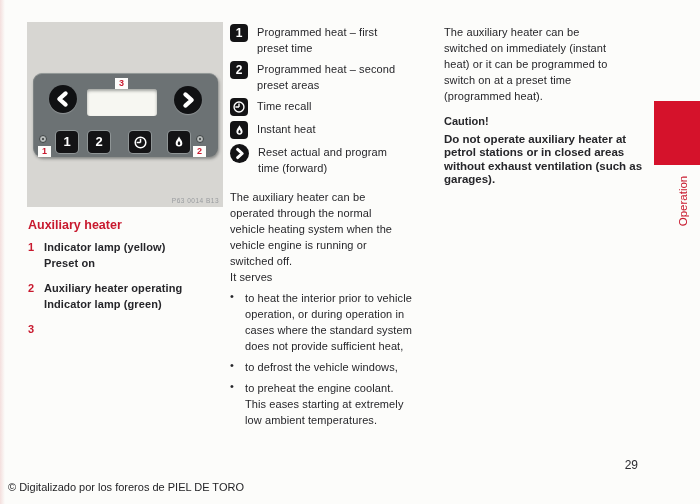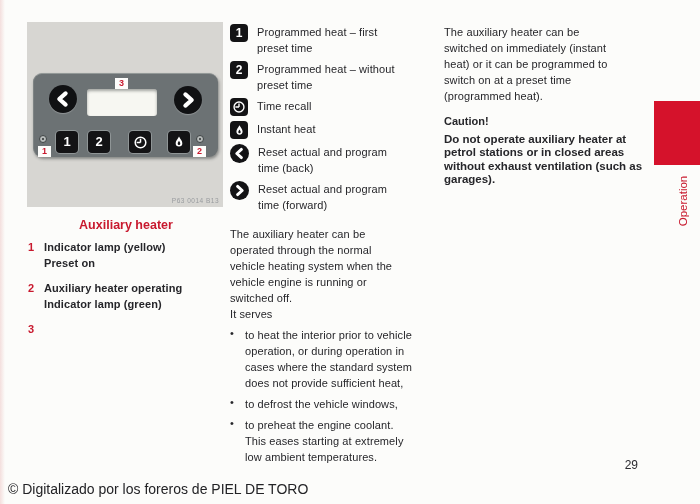--- a/index.html
+++ b/index.html
@@ -59,21 +59,21 @@
   }
   .fig-caption {
     position:absolute; right:4px; bottom:3px;
     font-size:6.5px; letter-spacing:.5px; color:#989b9e;
   }
 
   
   .txt { font-size:11px; line-height:16px; letter-spacing:.1px; }
 
   .legend { position:absolute; left:28px; top:218px; width:196px; }
-  .legend-title { font-size:12.5px; font-weight:bold; color:#c8192e; margin-bottom:7px;text-align:center; }
+  .legend-title { font-size:12.5px; font-weight:bold; color:#c8192e; margin-bottom:7px; }
   .legend-item { display:flex; margin-bottom:9px; }
   .legend-num { width:16px; flex:0 0 16px; font-weight:bold; color:#c8192e; }
   .legend-lines span { display:block;font-weight:bold; }
 
   .col-mid { position:absolute; left:230px; top:24px; width:196px; }
   .ctl-row { display:flex; gap:9px; margin-bottom:5px; align-items:flex-start; }
   .ctl-row .round-sm {
     width:19px; height:19px; border-radius:50%; background:#131315;
     display:inline-flex; align-items:center; justify-content:center; flex:0 0 auto;
   }
@@ -92,21 +92,21 @@
 
   
   .side-tab { position:absolute; left:654px; top:101px; width:46px; height:64px; background:#d5122b; }
   .side-label {
     position:absolute; left:683px; top:201px;
     transform:translate(-50%,-50%) rotate(-90deg);
     color:#c8192e; font-size:11.5px; white-space:nowrap;
   }
 
   
-  .footer-credit { position:absolute; left:8px; top:481px; font-size:14px; color:#232326; }
+  .footer-credit { position:absolute; left:8px; top:481px; font-size:11px; color:#232326; }
   .page-num { position:absolute; left:616px; top:458px; width:22px; text-align:right; font-size:12px; color:#2b2b30; }
 
   svg { display:block; }
 </style>
 </head>
 <body>
 
 <div class="scan-edge"></div>
 
 <div class="photo">
@@ -189,21 +189,21 @@
 
 <div class="col-mid">
 
   <div class="ctl-row">
     <span class="key">1</span>
     <span class="ctl-label txt">Programmed heat – first preset time</span>
   </div>
 
   <div class="ctl-row">
     <span class="key">2</span>
-    <span class="ctl-label txt">Programmed heat – without preset time</span>
+    <span class="ctl-label txt">Programmed heat – second preset areas</span>
   </div>
 
   <div class="ctl-row">
     <span class="key">
       <svg width="14" height="14" viewBox="0 0 24 24">
           <circle cx="12" cy="12" r="8.5" stroke="#fff" stroke-width="2.4" fill="none"></circle>
           <path d="M12 12 L12 5.8 M12 12 L5.8 12" stroke="#fff" stroke-width="2.4"></path>
         </svg>
     </span>
     <span class="ctl-label txt">Time recall</span>
@@ -212,28 +212,20 @@
   <div class="ctl-row">
     <span class="key">
       <svg width="13" height="13" viewBox="0 0 24 24">
           <path d="M12 2.5 C9.5 7.5 6.3 10 6.3 14 a5.7 5.7 0 0 0 11.4 0 C17.7 10 14.5 7.5 12 2.5 Z" fill="#fff"></path>
           <path d="M12 10 C11 12 9.8 13 9.8 14.8 a2.2 2.2 0 0 0 4.4 0 C14.2 13 13 12 12 10 Z" fill="#131315"></path>
         </svg>
     </span>
     <span class="ctl-label txt">Instant heat</span>
   </div>
 
-  <div class="ctl-row">
-    <span class="round-sm">
-      <svg width="13" height="13" viewBox="0 0 24 24">
-          <path d="M15.5 4.5 L7 12 L15.5 19.5" stroke="#fff" stroke-width="5.5" fill="none" stroke-linecap="round" stroke-linejoin="round"></path>
-        </svg>
-    </span>
-    <span class="ctl-label txt">Reset actual and program time (back)</span>
-  </div>
 
   <div class="ctl-row">
     <span class="round-sm">
       <svg width="13" height="13" viewBox="0 0 24 24">
           <path d="M8.5 4.5 L17 12 L8.5 19.5" stroke="#fff" stroke-width="5.5" fill="none" stroke-linecap="round" stroke-linejoin="round"></path>
         </svg>
     </span>
     <span class="ctl-label txt">Reset actual and program time (forward)</span>
   </div>
 

